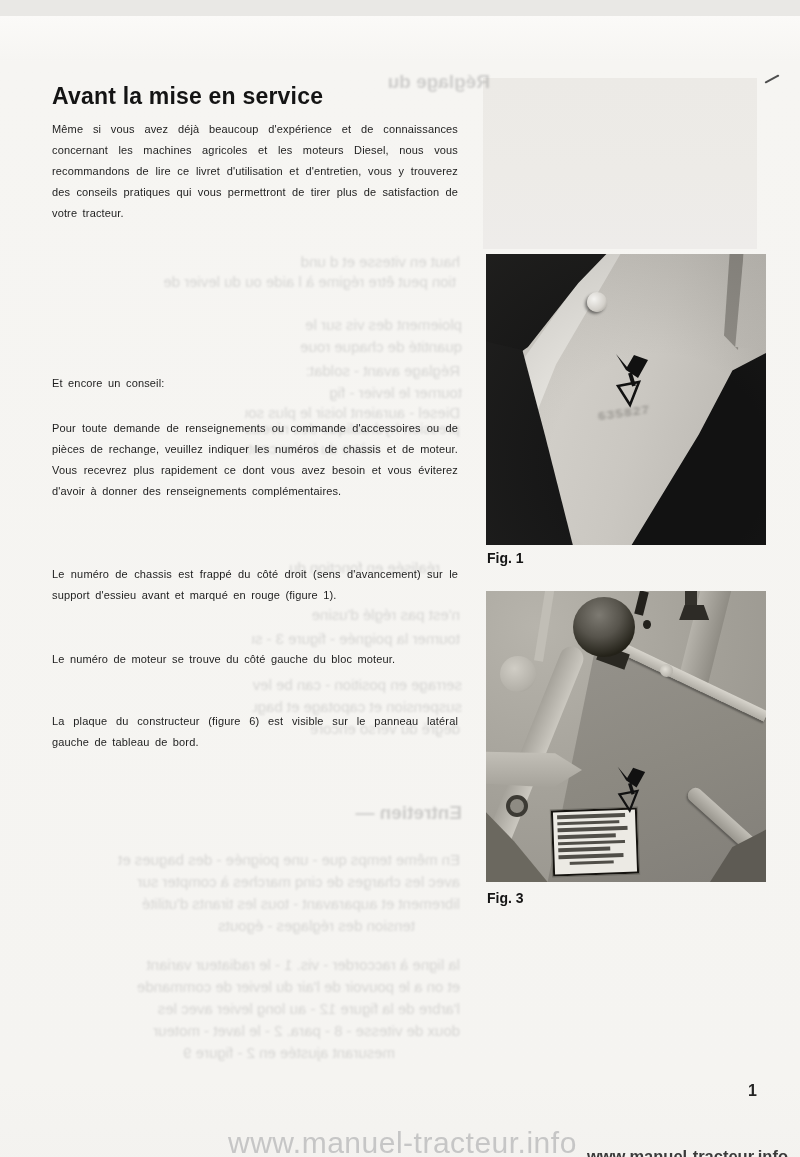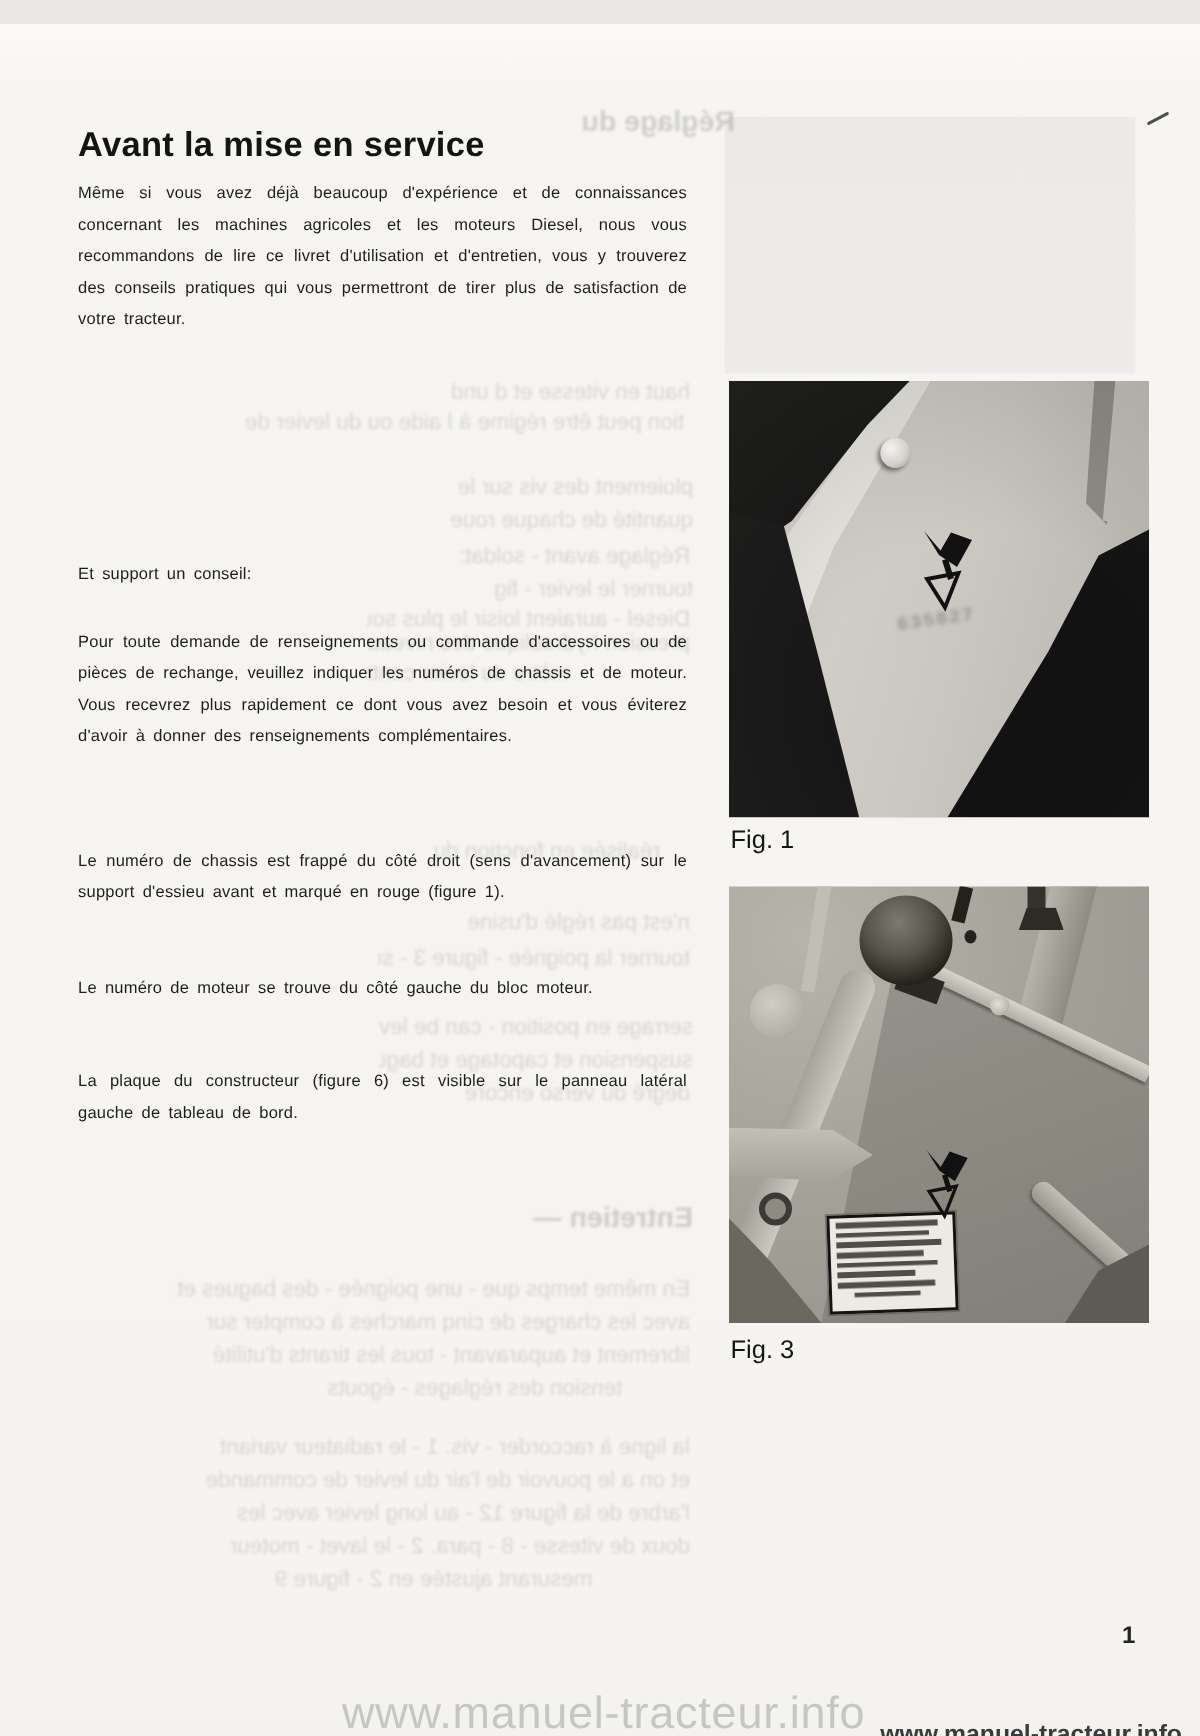--- a/index.html
+++ b/index.html
@@ -76,21 +76,21 @@
   .p2-rod{position:absolute;left:73%;top:66%;width:104px;height:15px;border-radius:7px;
       transform:rotate(42deg);transform-origin:left center;
       background:linear-gradient(#c2bfb7,#99968e);box-shadow:0 2px 2px rgba(0,0,0,.3);}
   .p2-shadowBR{background:#5e5b54;clip-path:polygon(88% 88%,100% 82%,100% 100%,80% 100%);}
   .p2-plate{position:absolute;left:23.5%;top:75%;width:86px;height:66px;transform:rotate(-2deg);
       background:#eceae4;border:2px solid #15130f;box-sizing:border-box;padding:3px 4px;
       box-shadow:0 0 0 1px rgba(90,88,80,.6);}
   .plate-row{height:3.5px;background:#2e2c26;opacity:.82;filter:blur(.4px);margin-bottom:3.2px;}
   .marker{position:absolute;}
 
-  .fig-caption{position:absolute;left:487px;font-weight:normal;font-size:17px;color:#151515;}
+  .fig-caption{position:absolute;left:487px;font-weight:bold;font-size:14px;color:#151515;}
   #cap1{top:534px}#cap2{top:874px}
 
   .page-number{position:absolute;left:748px;top:1066px;font-size:16px;font-weight:bold;color:#242424;}
   .wm-center{position:absolute;left:228px;top:1110px;font-size:30px;letter-spacing:.5px;color:#c6c6c6;}
   .wm-right{position:absolute;right:12px;top:1131px;font-size:16.5px;font-weight:bold;color:#3b3b3b;}
   .bottom-edge{position:absolute;left:0;right:0;top:1151px;height:2px;background:#d9d8d5;}
 </style>
 </head>
 <body>
 
@@ -123,21 +123,21 @@
   <div class="bleed-line" style="left:52px;top:857px;width:408px">avec les charges de cinq marches à compter sur</div>
   <div class="bleed-line" style="left:52px;top:879px;width:408px">librement et auparavant - tous les tirants d'utilité</div>
   <div class="bleed-line" style="left:85px;top:901px;width:330px">tension des réglages - égouts</div>
   <div class="bleed-line" style="left:52px;top:940px;width:408px">la ligne à raccorder - vis. 1 - le radiateur variant</div>
   <div class="bleed-line" style="left:52px;top:962px;width:408px">et on a le pouvoir de l'air du levier de commande</div>
   <div class="bleed-line" style="left:52px;top:984px;width:408px">l'arbre de la figure 12 - au long levier avec les</div>
   <div class="bleed-line" style="left:52px;top:1006px;width:408px">doux de vitesse - 8 - para. 2 - le lavet - moteur</div>
   <div class="bleed-line" style="left:95px;top:1028px;width:300px">mesurant ajustée en 2 - figure 9</div>
 
   <p class="para" id="p1">Même si vous avez déjà beaucoup d'expérience et de connaissances concernant les machines agricoles et les moteurs Diesel, nous vous recommandons de lire ce livret d'utilisation et d'entretien, vous y trouverez des conseils pratiques qui vous permettront de tirer plus de satisfaction de votre tracteur.</p>
-  <p class="para single" id="p2c">Et support un conseil:</p>
+  <p class="para single" id="p2c">Et encore un conseil:</p>
   <p class="para" id="p3">Pour toute demande de renseignements ou commande d'accessoires ou de pièces de rechange, veuillez indiquer les numéros de chassis et de moteur. Vous recevrez plus rapidement ce dont vous avez besoin et vous éviterez d'avoir à donner des renseignements complémentaires.</p>
   <p class="para" id="p4">Le numéro de chassis est frappé du côté droit (sens d'avancement) sur le support d'essieu avant et marqué en rouge (figure 1).</p>
   <p class="para" id="p5">Le numéro de moteur se trouve du côté gauche du bloc moteur.</p>
   <p class="para" id="p6">La plaque du constructeur (figure 6) est visible sur le panneau latéral gauche de tableau de bord.</p>
 
   <div class="photo" id="photo1">
     <div class="layer p1-ridge"></div>
     <div class="layer p1-darkTL"></div>
     <div class="layer p1-darkL"></div>
     <div class="layer p1-darkBR"></div>

